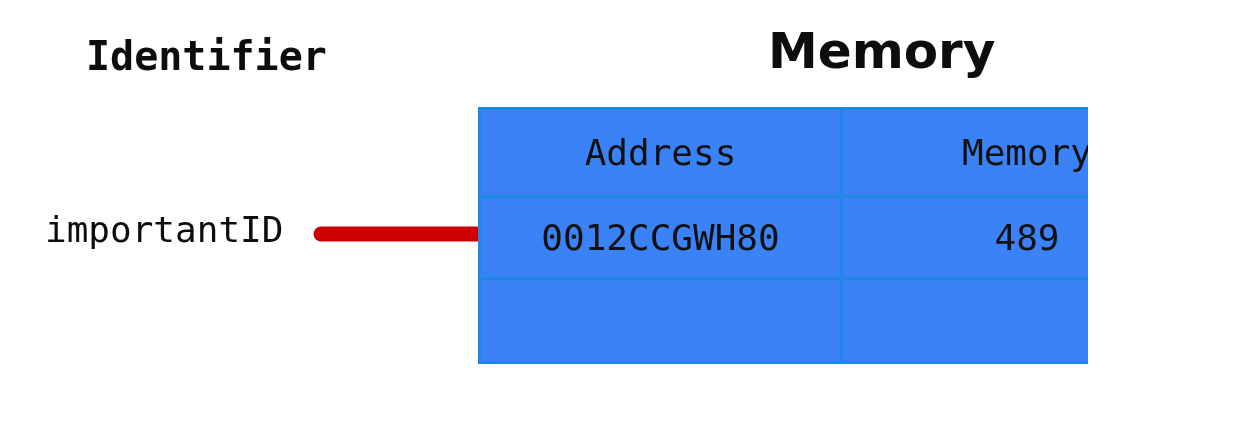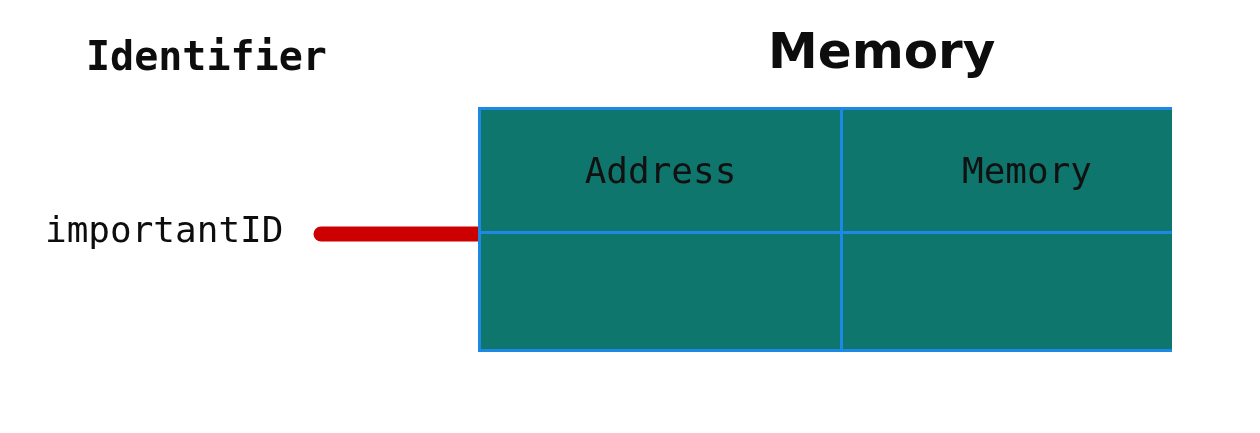--- a/index.html
+++ b/index.html
@@ -2,21 +2,21 @@
 <html><head>
 <meta charset="utf-8">
 <style>
   html, body {
     margin: 0;
     padding: 0;
     background: #ffffff;
   }
   #canvas {
     position: relative;
-    width: 1172px;
+    width: 1088px;
     height: 433px;
     background: #ffffff;
     overflow: hidden;
     font-family: "DejaVu Sans Mono", monospace;
   }
 
   
   .heading-identifier {
     position: absolute;
     left: 86px;
@@ -54,21 +54,21 @@
     table-layout: fixed;
   }
   .memory-table td {
     border: 3px solid #1e88e5;
     text-align: center;
     vertical-align: middle;
     font-family: "DejaVu Sans Mono", monospace;
     font-size: 36px;
     color: #111111;
     padding: 0;
-    background: #0f766e;
+    background: #3b82f6;
   }
   .memory-table .col-address { width: 359px; }
   .memory-table .col-value   { width: 368px; }
   .row-header td { height: 85px; }
   .row-data   td { height: 79px; }
   .row-empty  td { height: 81px; }
   .cell-empty { font-size: 0; }
 
   
   .identifier-name {
@@ -105,20 +105,24 @@
     <line x1="9" y1="31" x2="180" y2="31" stroke="#cc0000" stroke-width="15" stroke-linecap="round"></line>
     <path d="M 176 7 L 203 31 L 176 55" fill="none" stroke="#cc0000" stroke-width="17" stroke-linecap="round" stroke-linejoin="round"></path>
   </svg>
 
   <table class="memory-table">
     <tbody>
       <tr class="row-header">
         <td class="col-address">Address</td>
         <td class="col-value">Memory</td>
       </tr>
+      <tr class="row-data">
+        <td class="col-address">0012CCGWH80</td>
+        <td class="col-value">489</td>
+      </tr>
       <tr class="row-empty">
         <td class="col-address cell-empty"></td>
         <td class="col-value cell-empty"></td>
       </tr>
     </tbody>
   </table>
 
 </div>
 
 </body></html>

